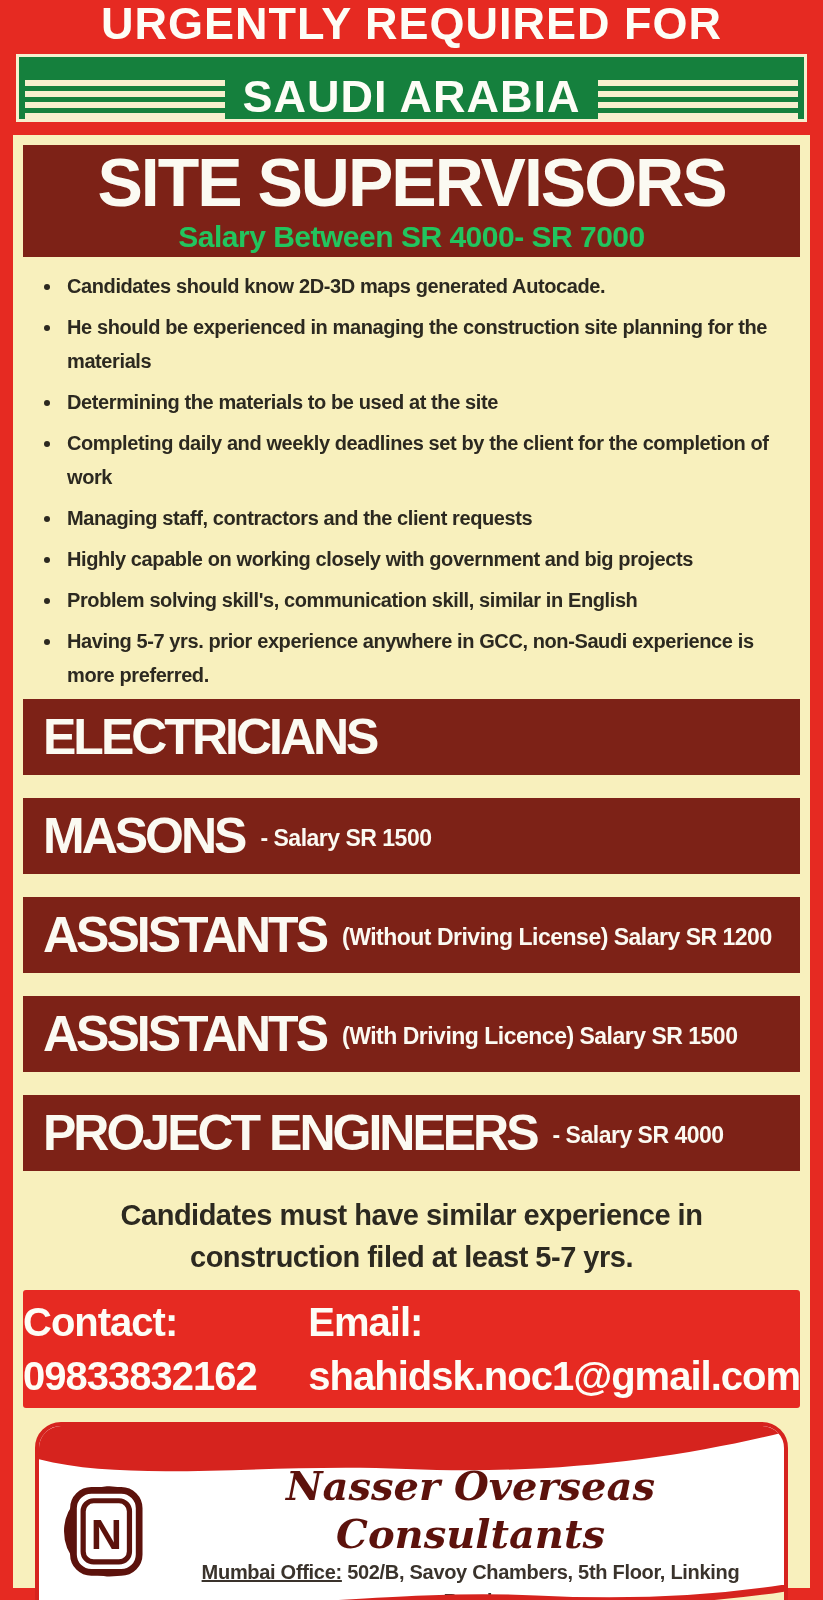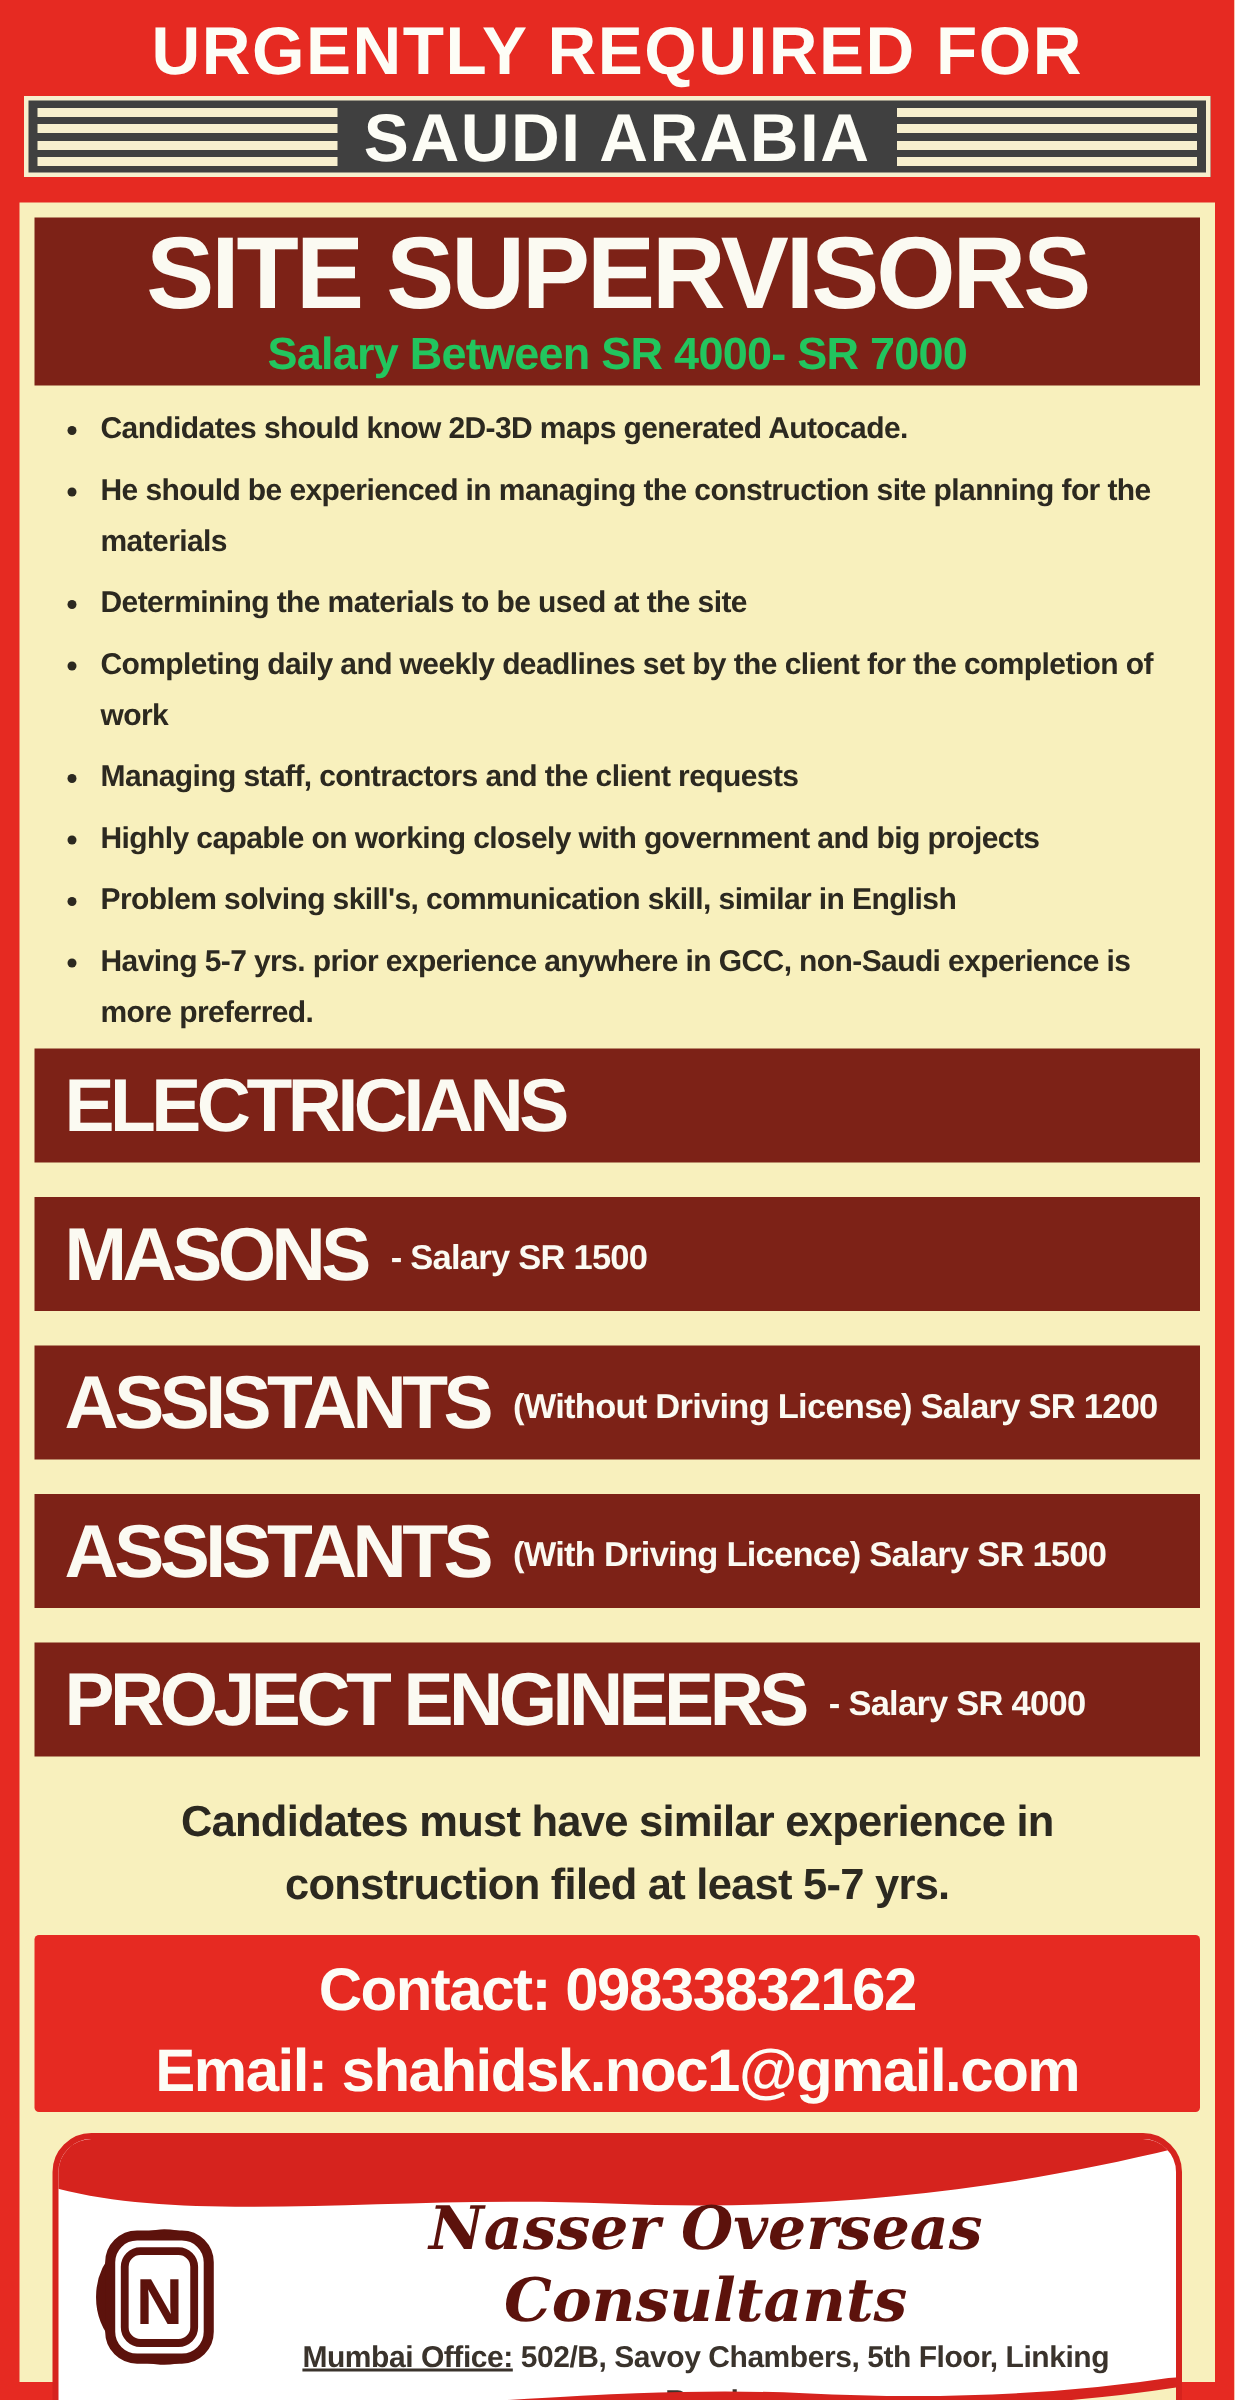--- a/index.html
+++ b/index.html
@@ -2,24 +2,24 @@
 <html><head>
 <meta charset="utf-8">
 <style>
   * { margin:0; padding:0; box-sizing:border-box; }
   html,body { width:823px; }
   body { font-family:"Liberation Sans", sans-serif; }
 
   .poster { position:relative; width:823px; height:1600px; background:#e62a22; overflow:hidden; }
 
   
-  .hdr-line1 { padding-top:10px; text-align:center; color:#fdfdf6; font-weight:bold;
+  .hdr-line1 { padding-top:0; text-align:center; color:#fdfdf6; font-weight:bold;
                font-size:45px; letter-spacing:1px; line-height:1.05; }
-  .country-band { margin:7px 16px 0; height:54px; background:#404040; border:3px solid #f7efce;
-                  display:flex; align-items:center; }
+  .country-band { margin:7px 16px 0; height:68px; background:#15803d; border:3px solid #f7efce;
+                  display:flex; align-items:flex-end; }
   .stripes { flex:1; height:39px; margin:0 6px;
              background:repeating-linear-gradient(to bottom,#f7efce 0 6px, rgba(0,0,0,0) 6px 11px); }
   .country-text { color:#fdfdf6; font-weight:bold; font-size:45px; letter-spacing:1px;
                   padding:0 12px; line-height:1; white-space:nowrap; }
 
   
   .panel { position:absolute; left:13px; right:13px; top:135px; bottom:12px;
            background:#f8f0bd; padding:10px 10px 0; }
 
   .main-band { height:112px; background:#7d2217; margin-bottom:8px;
@@ -35,21 +35,21 @@
               display:flex; align-items:center; padding-left:20px; }
   .job-title { color:#fbfaf2; font-weight:bold; font-size:50px; letter-spacing:-3px;
                line-height:1; white-space:nowrap; }
   .job-detail { color:#fbfaf2; font-weight:bold; font-size:23px; letter-spacing:-0.5px;
                 margin-left:16px; white-space:nowrap; padding-top:4px; }
 
   .note { margin:12px auto 12px; max-width:640px; text-align:center; color:#2c2920;
           font-weight:bold; font-size:29px; letter-spacing:-0.5px; line-height:42px; }
 
   .contact-band { height:118px; background:#e62a22; border-radius:3px;
-                  display:flex; flex-direction:column; align-items:center; justify-content:flex-end; }
+                  display:flex; flex-direction:row; align-items:center; justify-content:flex-start; }
   .contact-line { color:#fdfdf6; font-weight:bold; font-size:40px; letter-spacing:-1px; line-height:54px; }
 
   
   .footer { position:relative; }
   .card { position:relative; margin:14px 12px 0; height:210px; background:#ffffff;
           border:4px solid #d6231e; border-radius:26px; overflow:hidden; }
   .wave-top { position:absolute; top:-1px; left:-1px; right:-1px; height:54px; width:calc(100% + 2px); }
   .wave-bottom { position:absolute; bottom:-1px; left:-1px; right:-1px; height:44px; width:calc(100% + 2px); }
 
   .brand-row { position:relative; display:flex; margin-top:36px; padding:0 18px 0 24px; }

